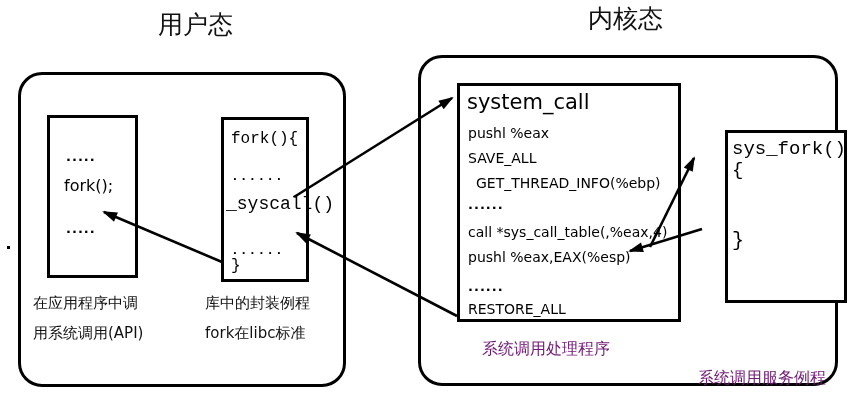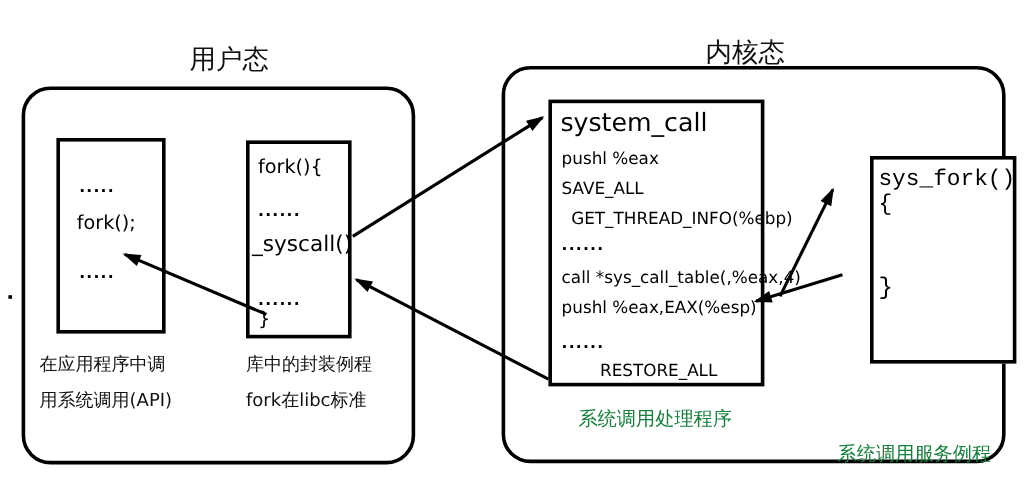--- a/index.html
+++ b/index.html
@@ -1,27 +1,27 @@
 <!DOCTYPE html>
 <html><head>
 <meta charset="utf-8">
 <style>
   html,body{margin:0;padding:0;background:#fff;}
   #canvas{
     position:relative;width:859px;height:412px;background:#fff;
     font-family:"DejaVu Sans","Liberation Sans",sans-serif;color:#000;overflow:hidden;
   }
   .abs{position:absolute;line-height:1;white-space:nowrap;}
-  .mode-title{font-size:22px;color:#111;margin-top:28px;}
+  .mode-title{font-size:25px;color:#111;}
   .region{position:absolute;border:3px solid #000;border-radius:24px;background:transparent;}
   .node{position:absolute;border:3px solid #000;background:#fff;}
   .code-line{position:absolute;line-height:1;white-space:nowrap;font-size:14px;}
   .dots{font-weight:bold;letter-spacing:1px;font-size:13px;}
   .caption{position:absolute;font-size:15px;line-height:30px;white-space:nowrap;color:#111;}
-  .caption-single{position:absolute;font-size:16px;line-height:1;white-space:nowrap;color:#15803d;}
+  .caption-single{position:absolute;font-size:16px;line-height:1;white-space:nowrap;color:#701a75;}
   #watermark{
     position:absolute;left:281px;top:204px;z-index:5;pointer-events:none;
     font-family:"DejaVu Serif","Liberation Serif",serif;
     font-size:15px;letter-spacing:1.6px;color:#c9c9c9;white-space:nowrap;
   }
   #arrow-layer{position:absolute;left:0;top:0;z-index:10;pointer-events:none;}
   #stray-dot{position:absolute;left:7px;top:246px;width:3px;height:3px;background:#000;}
 </style>
 </head>
 <body>
@@ -38,42 +38,42 @@
   <div class="node" style="left:47px;top:115px;width:85px;height:157px;">
     <div class="code-line dots" style="left:16px;top:32px;">.....</div>
     <div class="code-line" style="left:14px;top:60px;font-size:16px;">fork();</div>
     <div class="code-line dots" style="left:16px;top:104px;">.....</div>
   </div>
   <div class="caption" style="left:33px;top:288px;">
     <div>在应用程序中调</div>
     <div>用系统调用(API)</div>
   </div>
 
-  <div class="node" style="left:205px;top:117px;width:82px;height:159px;">
+  <div class="node" style="left:221px;top:117px;width:82px;height:159px;font-family:Liberation Mono, monospace;">
     <div class="code-line" style="left:7px;top:11px;font-size:16px;">fork(){</div>
     <div class="code-line dots" style="left:7px;top:50px;">......</div>
     <div class="code-line" style="left:2px;top:75px;font-size:18px;overflow:visible;">_syscall()</div>
     <div class="code-line dots" style="left:7px;top:124px;">......</div>
     <div class="code-line" style="left:7px;top:138px;font-size:16px;">}</div>
   </div>
   <div class="caption" style="left:205px;top:288px;">
     <div>库中的封装例程</div>
     <div>fork在libc标准</div>
   </div>
 
-  <div class="node" style="left:457px;top:83px;width:174px;height:233px;">
+  <div class="node" style="left:457px;top:83px;width:174px;height:233px;padding-left:44px;">
     <div class="code-line" style="left:7px;top:6px;font-size:21px;">system_call</div>
     <div class="code-line" style="left:8px;top:40px;">pushl %eax</div>
     <div class="code-line" style="left:8px;top:65px;">SAVE_ALL</div>
     <div class="code-line" style="left:16px;top:90px;overflow:visible;">GET_THREAD_INFO(%ebp)</div>
     <div class="code-line dots" style="left:8px;top:112px;">......</div>
     <div class="code-line" style="left:8px;top:139px;overflow:visible;">call *sys_call_table(,%eax,4)</div>
     <div class="code-line" style="left:8px;top:164px;">pushl %eax,EAX(%esp)</div>
     <div class="code-line dots" style="left:8px;top:194px;">......</div>
-    <div class="code-line" style="left:8px;top:216px;margin-left:32px;">RESTORE_ALL</div>
+    <div class="code-line" style="left:8px;top:216px;">RESTORE_ALL</div>
   </div>
   <div class="caption-single" style="left:482px;top:341px;">系统调用处理程序</div>
 
   <div class="node" style="left:725px;top:130px;width:116px;height:167px;font-family:Liberation Mono, monospace;">
     <div class="code-line" style="left:4px;top:7px;font-size:19px;">sys_fork()</div>
     <div class="code-line" style="left:4px;top:28px;font-size:19px;">{</div>
     <div class="code-line" style="left:4px;top:98px;font-size:20px;">}</div>
   </div>
   <div class="caption-single" style="left:698px;top:347px;margin-top:23px;">系统调用服务例程</div>
 

